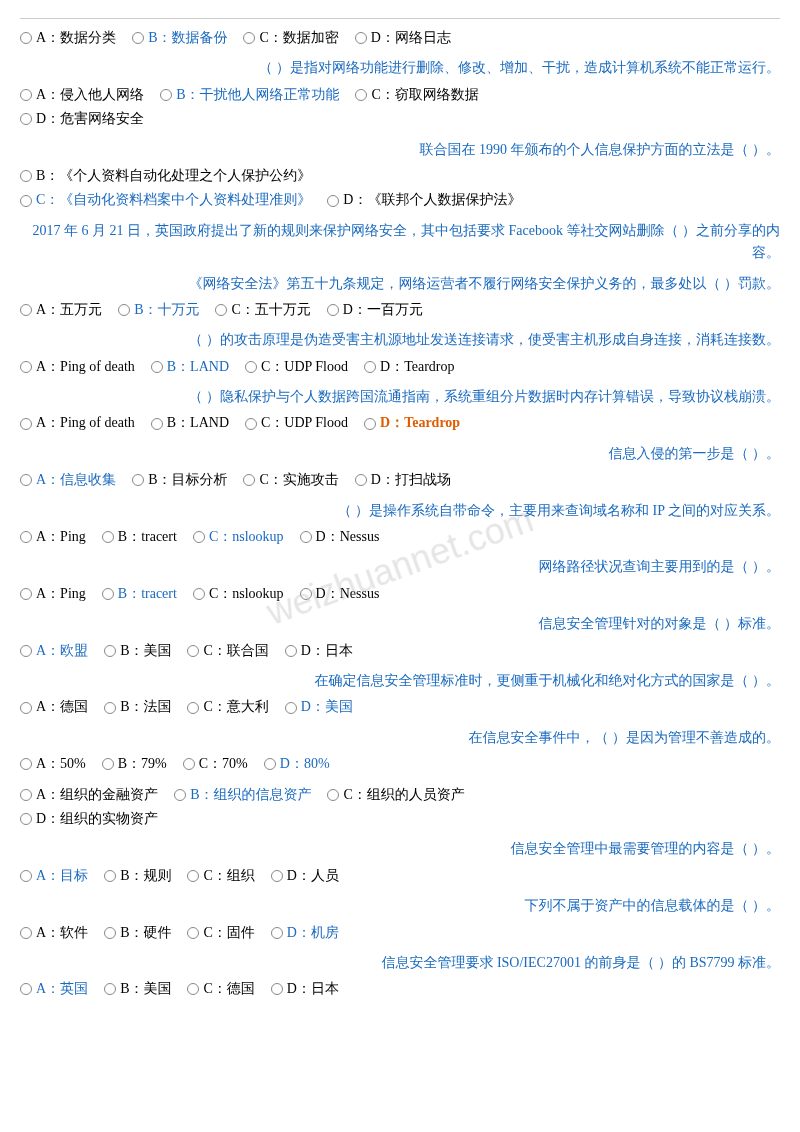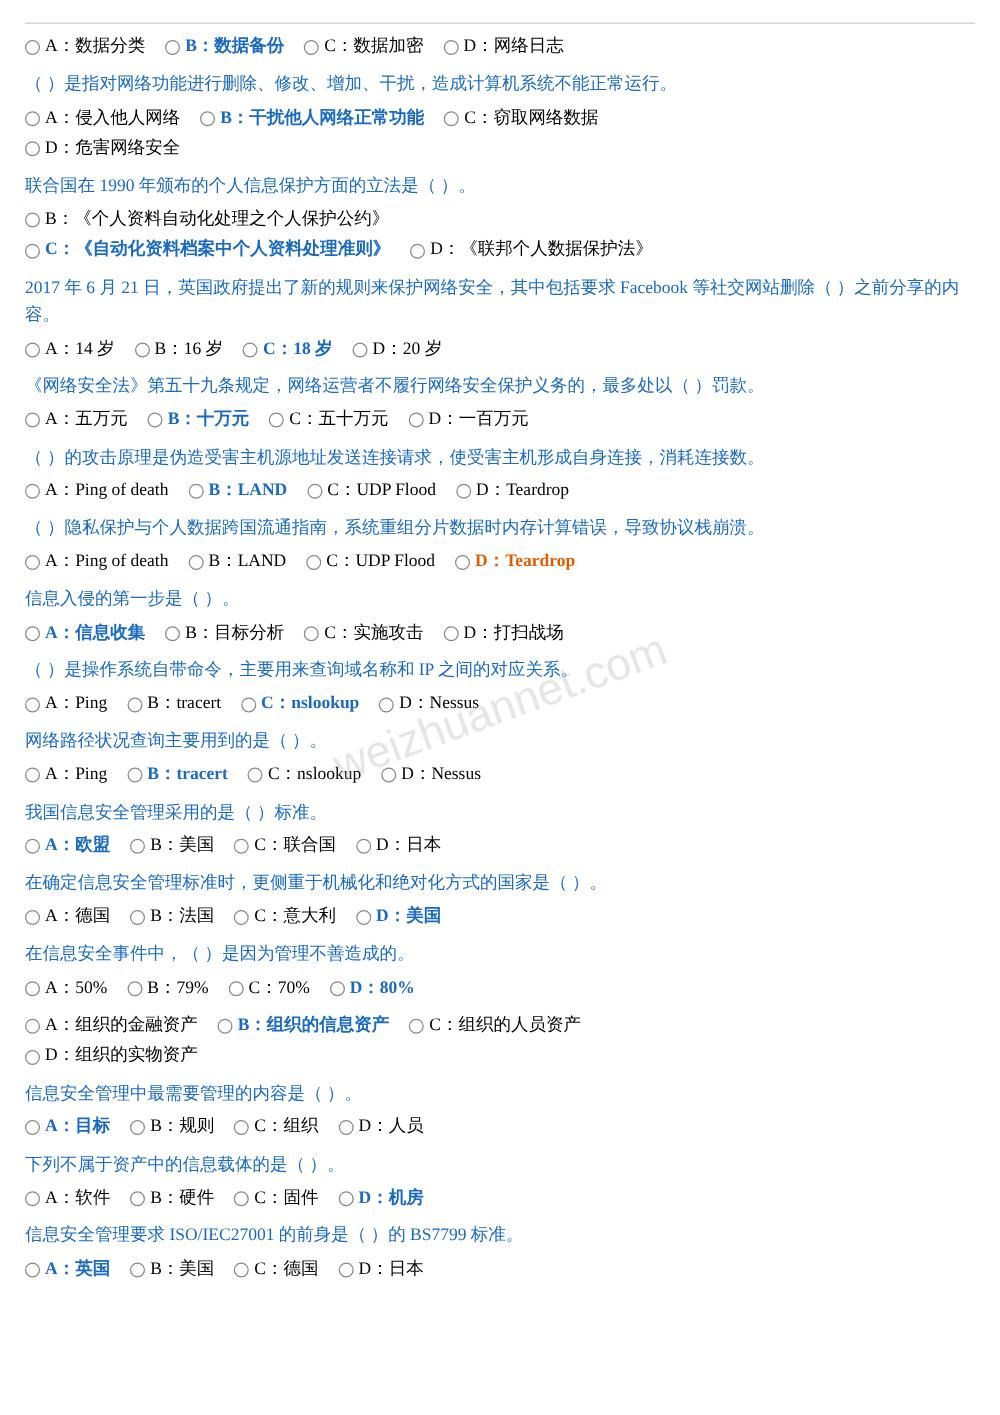--- a/index.html
+++ b/index.html
@@ -6,20 +6,21 @@
     body {
       font-family: SimSun, "宋体", serif;
       font-size: 14px;
       background: #fff;
       color: #000;
       padding: 10px 20px;
       line-height: 1.6;
     }
     .question-block {
       margin-bottom: 8px;
+      text-align: right;
     }
     .question-text {
       color: #1a6abf;
       margin-bottom: 4px;
       line-height: 1.6;
     }
     .options-row {
       display: flex;
       flex-wrap: wrap;
       align-items: center;
@@ -39,21 +40,21 @@
       border: 1px solid #888;
       display: inline-block;
       margin-right: 4px;
       flex-shrink: 0;
     }
     .option-label {
       color: #000;
     }
     .option-label.correct {
       color: #1a6abf;
-      font-weight: bold;
+      font-weight: normal;
     }
     .option-label.red-correct {
       color: #e05c00;
       font-weight: bold;
     }
     .watermark {
       position: fixed;
       top: 50%;
       left: 50%;
       transform: translate(-50%, -50%) rotate(-20deg);
@@ -135,38 +136,20 @@
           <span class="option-label correct">C：《自动化资料档案中个人资料处理准则》</span>
         </div>
         <div class="option">
           <span class="radio"></span>
           <span class="option-label">D：《联邦个人数据保护法》</span>
         </div>
       </div>
     </div>
     <div class="question-block">
       <div class="question-text">2017 年 6 月 21 日，英国政府提出了新的规则来保护网络安全，其中包括要求 Facebook 等社交网站删除（ ）之前分享的内容。</div>
-      <div class="options-row">
-        <div class="option">
-          <span class="radio"></span>
-          <span class="option-label">A：14 岁</span>
-        </div>
-        <div class="option">
-          <span class="radio"></span>
-          <span class="option-label">B：16 岁</span>
-        </div>
-        <div class="option">
-          <span class="radio"></span>
-          <span class="option-label correct">C：18 岁</span>
-        </div>
-        <div class="option">
-          <span class="radio"></span>
-          <span class="option-label">D：20 岁</span>
-        </div>
-      </div>
     </div>
     <div class="question-block">
       <div class="question-text">《网络安全法》第五十九条规定，网络运营者不履行网络安全保护义务的，最多处以（ ）罚款。</div>
       <div class="options-row">
         <div class="option">
           <span class="radio"></span>
           <span class="option-label">A：五万元</span>
         </div>
         <div class="option">
           <span class="radio"></span>
@@ -281,21 +264,21 @@
           <span class="radio"></span>
           <span class="option-label">C：nslookup</span>
         </div>
         <div class="option">
           <span class="radio"></span>
           <span class="option-label">D：Nessus</span>
         </div>
       </div>
     </div>
     <div class="question-block">
-      <div class="question-text">我国信息安全管理采用的是（ ）标准。</div>
+      <div class="question-text">信息安全管理针对的对象是（ ）标准。</div>
       <div class="options-row">
         <div class="option">
           <span class="radio"></span>
           <span class="option-label correct">A：欧盟</span>
         </div>
         <div class="option">
           <span class="radio"></span>
           <span class="option-label">B：美国</span>
         </div>
         <div class="option">

